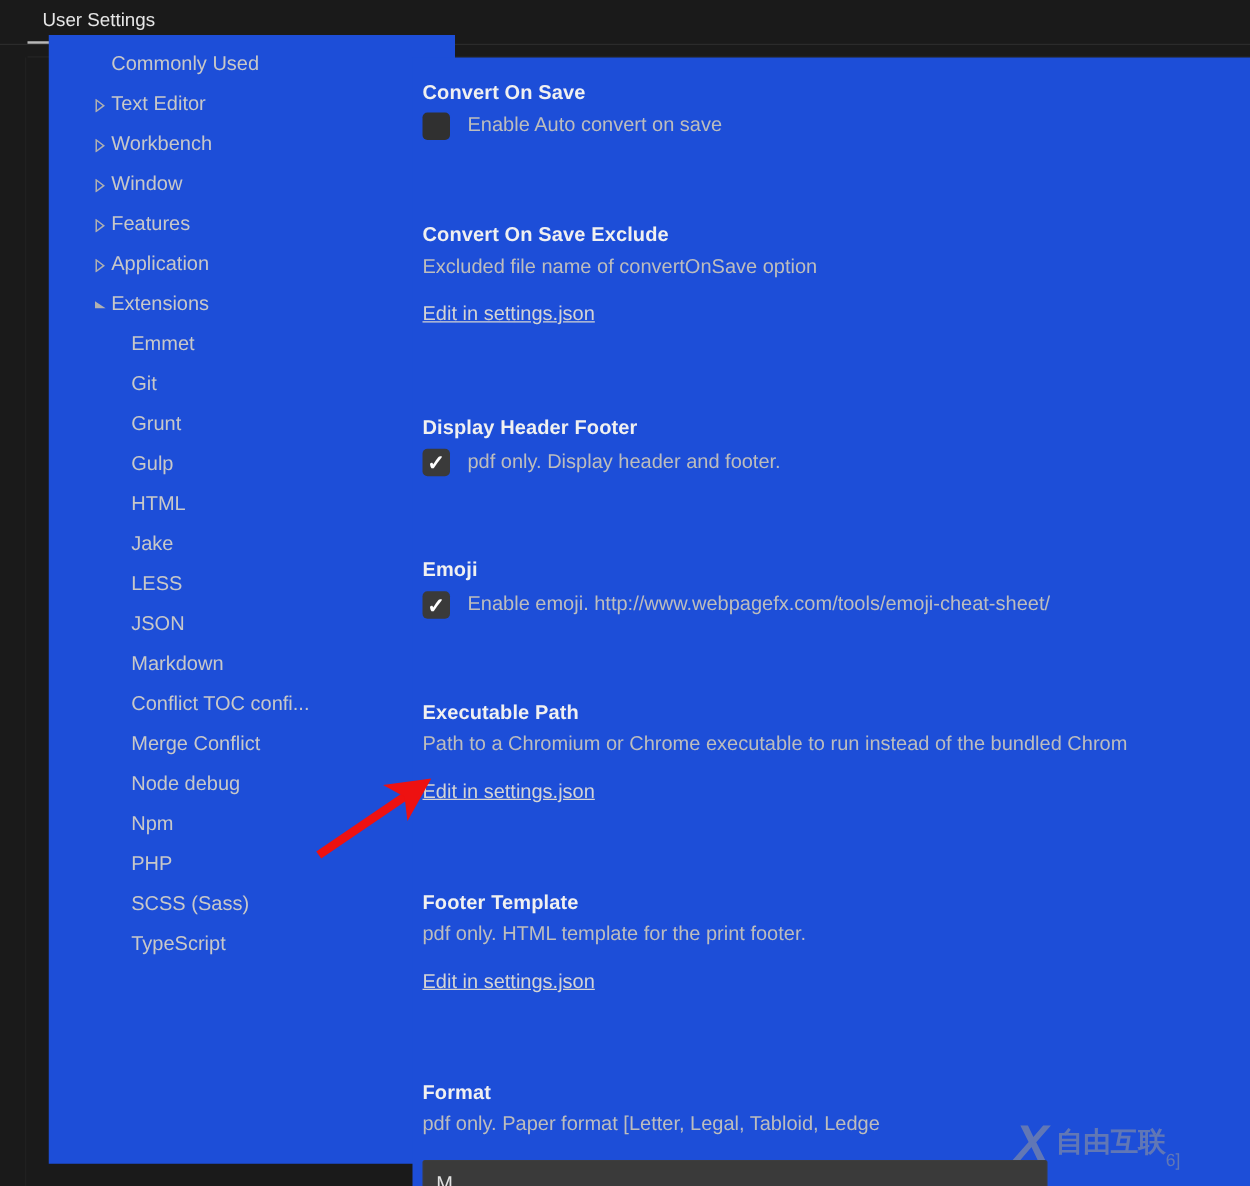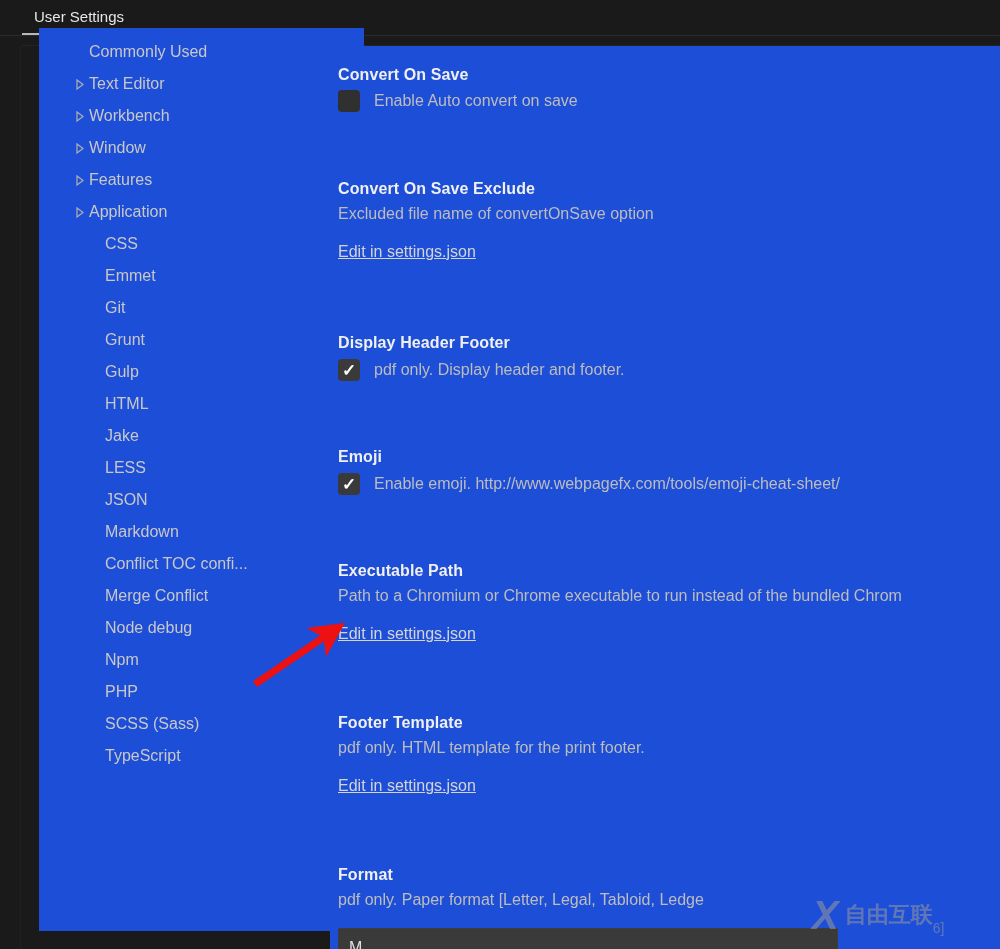--- a/index.html
+++ b/index.html
@@ -291,23 +291,27 @@
         <span class="tlabel">Features</span>
       </div>
       <div class="tree-item depth0">
         <span class="twisty">
           <svg width="10" height="11" viewBox="0 0 10 11">
             <path d="M2,1 L8,5.5 L2,10 Z" fill="none" stroke="#b0b0b0" stroke-width="1.2"></path>
           </svg>
         </span>
         <span class="tlabel">Application</span>
       </div>
-      <div class="tree-item child">
-        <span class="twisty"></span>
-        <span class="tlabel">CSS</span>
+      <div class="tree-item depth0">
+        <span class="twisty">
+          <svg width="11" height="10" viewBox="0 0 11 10">
+            <path d="M1,7.5 L9.5,7.5 L1,2 Z" fill="#b0b0b0"></path>
+          </svg>
+        </span>
+        <span class="tlabel">Extensions</span>
       </div>
       <div class="tree-item child">
         <span class="twisty"></span>
         <span class="tlabel">Emmet</span>
       </div>
       <div class="tree-item child">
         <span class="twisty"></span>
         <span class="tlabel">Git</span>
       </div>
       <div class="tree-item child">

